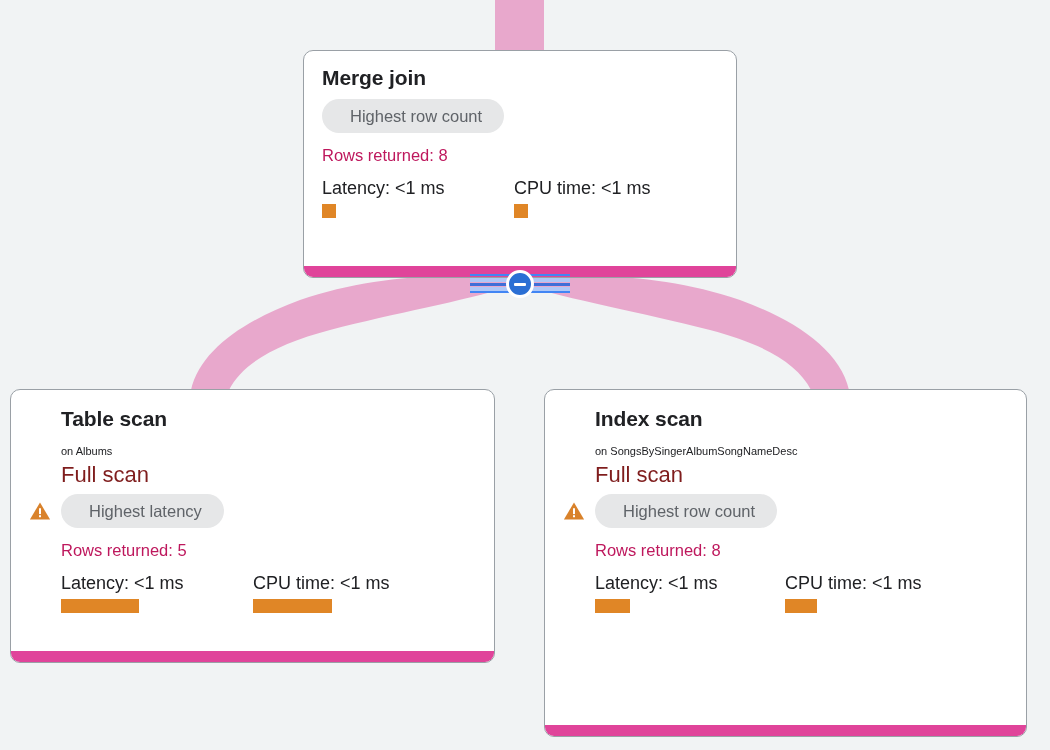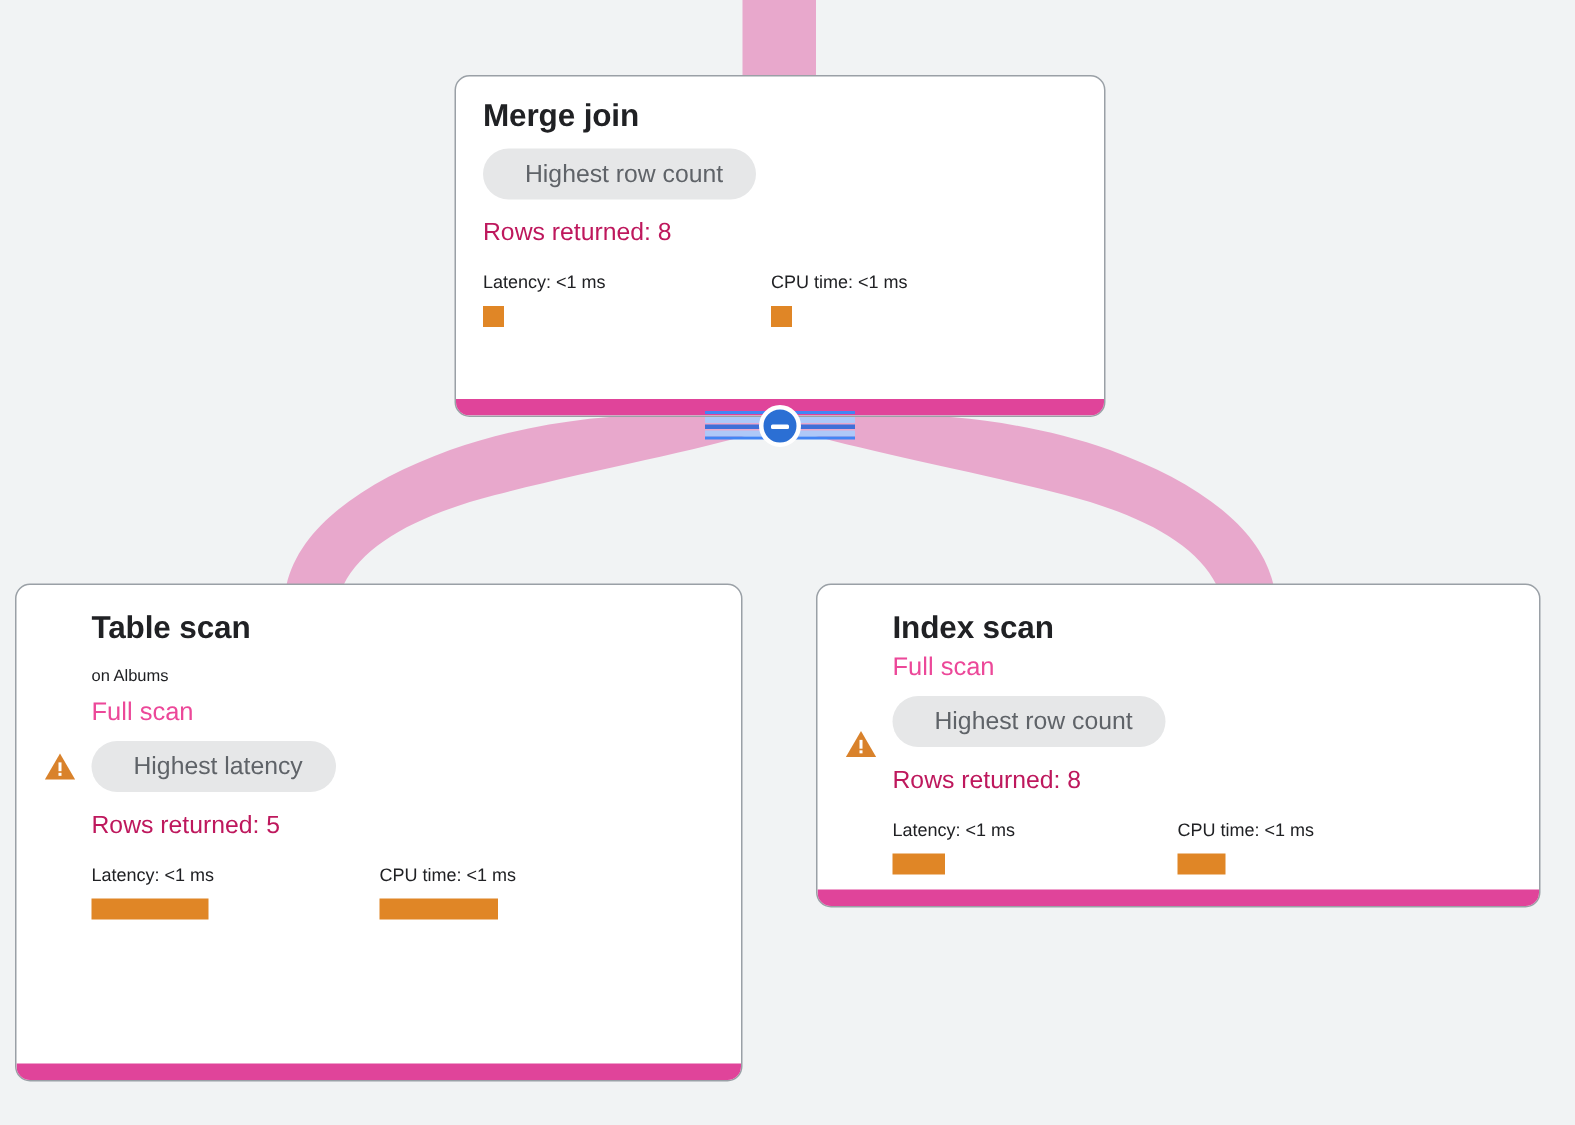--- a/index.html
+++ b/index.html
@@ -69,22 +69,22 @@
     line-height: 26px;
     letter-spacing: -0.1px;
   }
   .node-sub {
     font-size: 11px;
     color: #202124;
     line-height: 22px;
     margin-top: 8px;
   }
   .node-sub2 {
-    font-size: 17px;
-    color: #ec4899;
+    font-size: 22px;
+    color: #7f1d1d;
     line-height: 22px;
     margin-top: 2px;
   }
   .chips {
     margin-top: 8px;
   }
   .chip {
     display: inline-block;
     background: #e6e7e8;
     color: #5f6368;
@@ -101,21 +101,21 @@
     margin-top: 4px;
   }
   .metrics {
     display: flex;
     margin-top: 12px;
   }
   .metric {
     box-sizing: border-box;
   }
   .metric-label {
-    font-size: 12px;
+    font-size: 18px;
     color: #202124;
     line-height: 20px;
     white-space: nowrap;
   }
   .metric-bar {
     height: 14px;
     background: #e08626;
     margin-top: 6px;
   }
   
@@ -123,27 +123,27 @@
     left: 303px;
     top: 50px;
     width: 434px;
     height: 228px;
   }
   #node-merge-join .node-body { padding: 14px 18px 8px 18px; }
   #node-table-scan {
     left: 10px;
     top: 389px;
     width: 485px;
-    height: 332px;
+    height: 274px;
   }
   #node-index-scan {
     left: 544px;
     top: 389px;
     width: 483px;
-    height: 216px;
+    height: 348px;
   }
   
   #node-merge-join .metric-lat { width: 192px; }
   #node-table-scan .metric-lat { width: 192px; }
   #node-index-scan .metric-lat { width: 190px; }
 
   
   #collapse-control {
     position: absolute;
     left: 470px;
@@ -275,20 +275,21 @@
   <div class="node" id="node-index-scan">
     <div class="node-body">
       <div class="title-row">
         <svg class="warn-icon" viewBox="0 0 24 24" xmlns="http://www.w3.org/2000/svg">
           <path d="M12 2.6 L23 21.4 H1 Z" fill="#d9822b"></path>
           <rect x="10.9" y="9" width="2.2" height="6.4" fill="#ffffff"></rect>
           <rect x="10.9" y="16.6" width="2.2" height="2.2" fill="#ffffff"></rect>
         </svg>
         <div>
           <div class="node-title">Index scan</div>
+          <div class="node-sub">on SongsBySingerAlbumSongNameDesc</div>
           <div class="node-sub2">Full scan</div>
           <div class="chips">
             <span class="chip" style="background: rgb(230, 231, 232); color: rgb(95, 99, 104);">Highest row count</span>
           </div>
           <div class="rows">Rows returned: 8</div>
           <div class="metrics">
             <div class="metric metric-lat">
               <div class="metric-label">Latency: &lt;1 ms</div>
               <div class="metric-bar" style="width:35px;background:#e08626"></div>
             </div>

